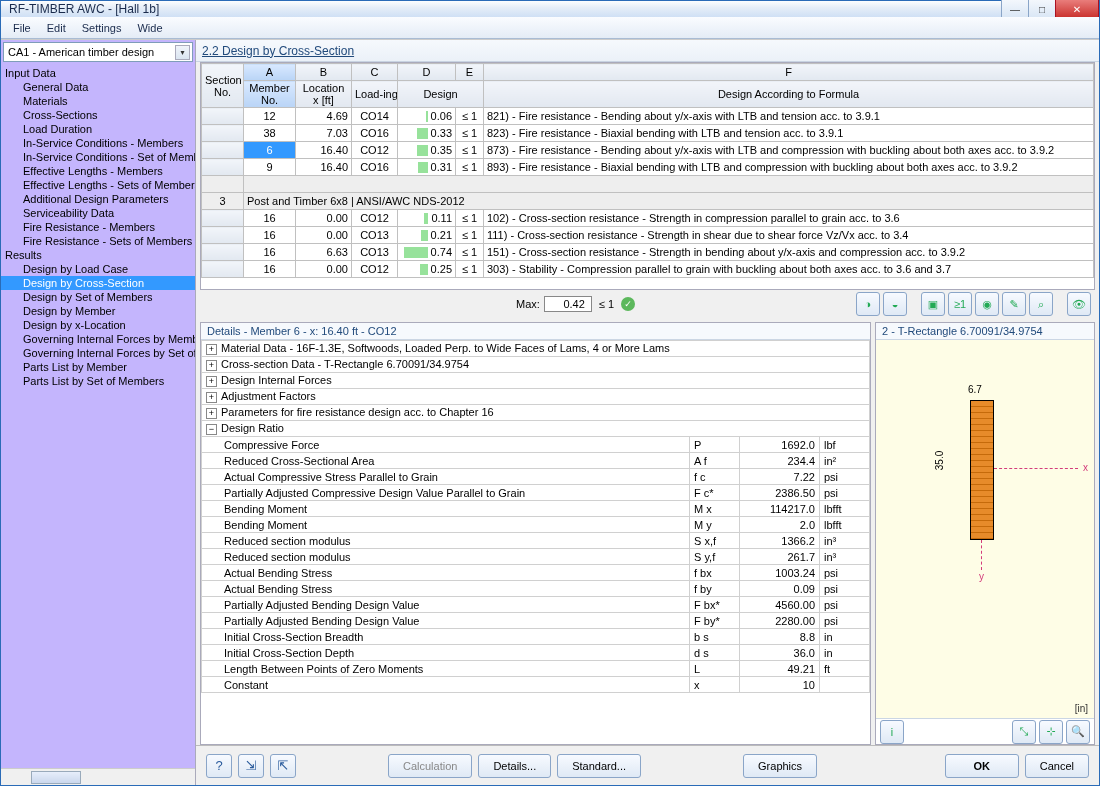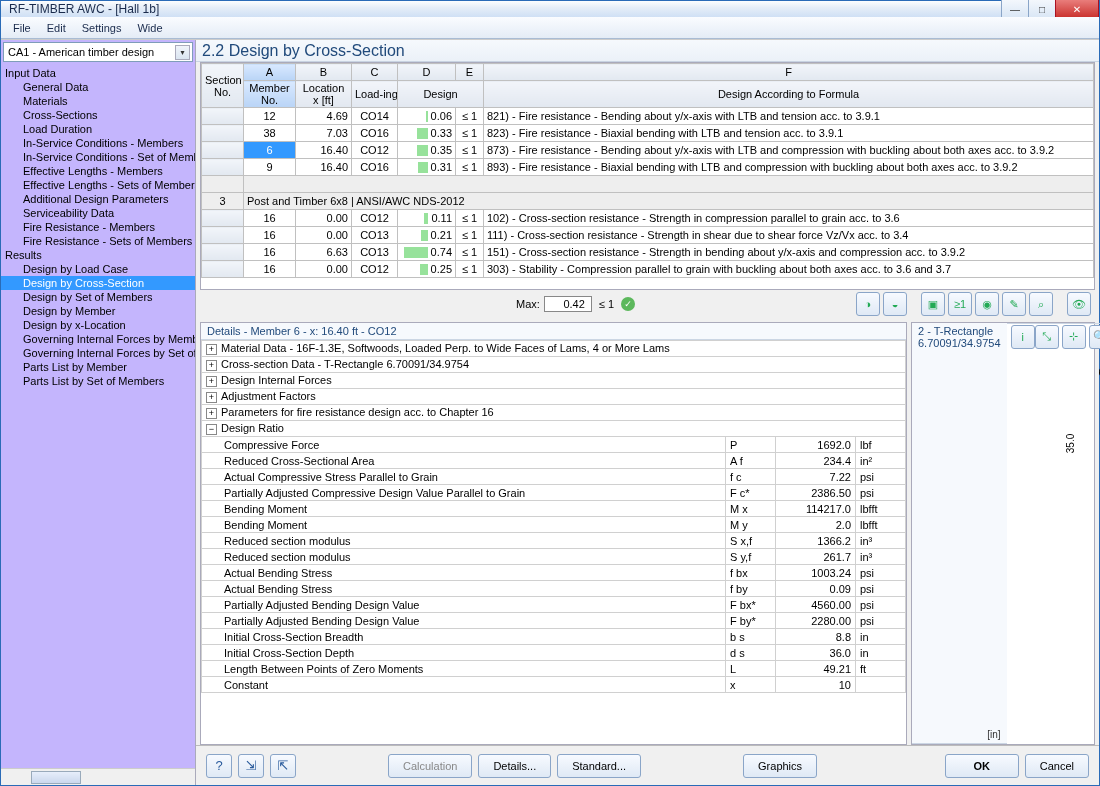--- a/index.html
+++ b/index.html
@@ -16,21 +16,21 @@
 .left { width: 195px; background: #c4b5fd; border-right: 1px solid #aab; display: flex; flex-direction: column; }
 .combo { margin: 2px; height: 20px; border: 1px solid #7f9db9; background: #fff; display: flex; align-items: center; padding: 0 2px 0 4px; }
 .combo .arrow { margin-left: auto; width: 15px; height: 15px; border: 1px solid #aab; background: linear-gradient(#f0f4fa,#dbe5f1); display: flex; align-items: center; justify-content: center; font-size: 8px; color: #333; }
 .tree { flex: 1; overflow: auto; padding: 2px 0; }
 .tree .hdr { padding: 1px 4px; font-weight: normal; }
 .tree .leaf { padding: 1px 4px 1px 22px; white-space: nowrap; cursor: pointer; }
 .tree .leaf.sel { background: #3399ff; color: #fff; }
 .hscroll { height: 17px; background: #f0f0f0; border-top: 1px solid #ccc; display: flex; align-items: center; }
 .hscroll .thumb { height: 13px; width: 50px; background: linear-gradient(#e7eefb,#cbd8ed); border: 1px solid #9ab; margin-left: 30px; }
 .right { flex: 1; display: flex; flex-direction: column; background: #f0f0f0; }
-.sectionhdr { height: 22px; display: flex; align-items: center; padding: 0 6px; color: #214a7b; font-size: 16px; background: linear-gradient(#f6f9fd,#ebf1f8); border-bottom: 1px solid #c9d4e2; }
+.sectionhdr { height: 22px; display: flex; align-items: center; padding: 0 6px; color: #214a7b; font-size: 12px; background: linear-gradient(#f6f9fd,#ebf1f8); border-bottom: 1px solid #c9d4e2; text-decoration: underline; }
 .grid-wrap { background: #fff; border: 1px solid #aab; margin: 0 4px; height: 228px; display: flex; flex-direction: column; }
 table.grid { border-collapse: collapse; width: 100%; table-layout: fixed; }
 table.grid th, table.grid td { border: 1px solid #c0c0c0; padding: 1px 3px; font-size: 11px; overflow: hidden; white-space: nowrap; height: 17px; }
 table.grid th { background: linear-gradient(#f2f5fa,#e2e8f0); font-weight: normal; text-align: center; }
 table.grid th.colA { background: linear-gradient(#d9e9ff,#b9d4f6); }
 table.grid th.F { text-align: center; }
 table.grid td.rownum { background: linear-gradient(#f2f5fa,#e2e8f0); text-align: center; }
 table.grid td.num { text-align: right; }
 table.grid td.ctr { text-align: center; }
 table.grid td.selcell { background: #3399ff; color: #fff; }
@@ -46,21 +46,21 @@
 .lower { flex: 1; display: flex; gap: 4px; margin: 4px 4px 0 4px; min-height: 0; }
 .details { flex: 1; border: 1px solid #aab; background: #fff; display: flex; flex-direction: column; min-height: 0; }
 .details-hdr { padding: 2px 6px; color: #214a7b; background: #f6f9fd; border-bottom: 1px solid #cbd6e4; }
 .details-body { flex: 1; overflow: auto; position: relative; }
 .details-body table { width: 100%; border-collapse: collapse; }
 .details-body td { border: 1px solid #d0d0d0; padding: 1px 4px; height: 16px; font-size: 11px; white-space: nowrap; }
 .details-body .expander { width: 11px; height: 11px; border: 1px solid #888; display: inline-flex; align-items: center; justify-content: center; font-size: 9px; line-height: 1; margin-right: 4px; background: #fff; }
 .details-body td.sym { width: 50px; }
 .details-body td.val { width: 80px; text-align: right; }
 .details-body td.unit { width: 50px; }
-.cs-panel { width: 184px; border: 1px solid #aab; background: #fff; display: flex; flex-direction: row; }
+.cs-panel { width: 220px; border: 1px solid #aab; background: #fff; display: flex; flex-direction: column; }
 .cs-hdr { padding: 2px 6px; color: #214a7b; background: #f6f9fd; border-bottom: 1px solid #cbd6e4; }
 .cs-canvas { flex: 1; background: #fefde6; position: relative; }
 .shape { position: absolute; left: 94px; top: 60px; width: 24px; height: 140px; background: repeating-linear-gradient(#e78b2a 0 5px, #c56a0a 5px 6px); border: 1px solid #000; }
 .dim-top { position: absolute; left: 92px; top: 44px; font-size: 10px; }
 .dim-left { position: absolute; left: 54px; top: 115px; font-size: 10px; transform: rotate(-90deg); }
 .axis-x { position: absolute; left: 118px; top: 128px; width: 84px; border-top: 1px dashed #d33b7b; }
 .axis-x::after { content: "x"; position: absolute; right: -10px; top: -7px; color: #d33b7b; font-size: 10px; }
 .axis-y { position: absolute; left: 105px; top: 200px; height: 30px; border-left: 1px dashed #d33b7b; }
 .axis-y::after { content: "y"; position: absolute; left: -3px; bottom: -12px; color: #d33b7b; font-size: 10px; }
 .cs-unit { position: absolute; right: 6px; bottom: 4px; font-size: 10px; color: #333; }

